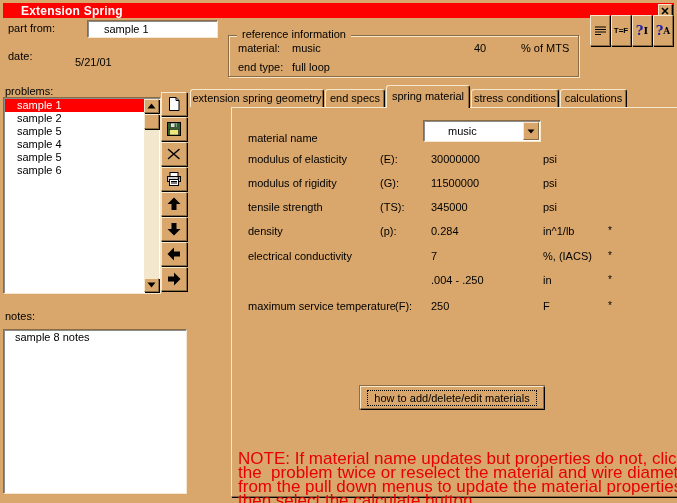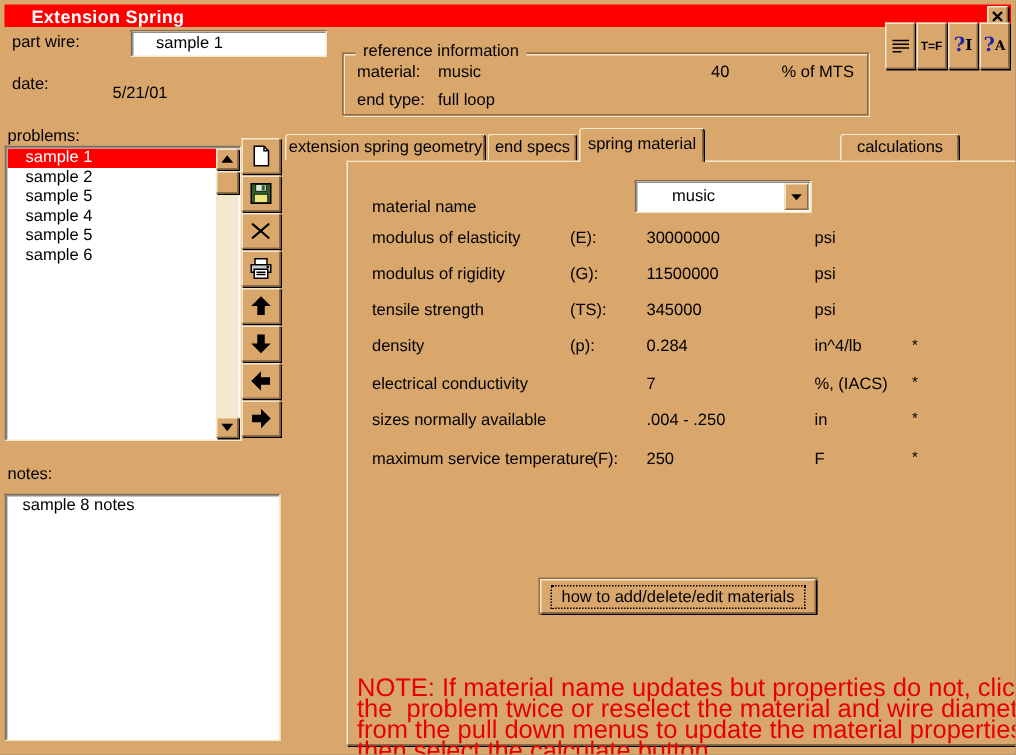--- a/index.html
+++ b/index.html
@@ -103,21 +103,21 @@
     <span class="title">Extension Spring</span>
     <div class="close-btn raised">
       <span>
         <svg width="8" height="8" viewBox="0 0 8 8">
             <path d="M1 1 L7 7 M7 1 L1 7" stroke="#000" stroke-width="1.6"></path>
           </svg>
       </span>
     </div>
   </div>
 
-  <span class="lbl" style="left:8px;top:22px;">part wire:</span>
+  <span class="lbl" style="left:8px;top:22px;">part from:</span>
   <input class="partname-input sunken" value="sample 1" style="">
   <span class="lbl" style="left:8px;top:50px;">date:</span>
   <span class="lbl" style="left:75px;top:56px;">5/21/01</span>
 
   <div class="groupbox">
     <span class="legend">reference information</span>
     <span class="lbl" style="left:9px;top:6px;">material:</span>
     <span class="lbl" style="left:63px;top:6px;">music</span>
     <span class="lbl" style="left:245px;top:6px;">40</span>
     <span class="lbl" style="left:292px;top:6px;">% of MTS</span>
@@ -241,21 +241,22 @@
         </svg>
     </span>
   </div>
 
   <span class="lbl" style="left:5px;top:310px;">notes:</span>
   <div class="notesbox sunken">sample 8 notes</div>
 
   <div class="tab inactive" style="left:190px;width:134px;">extension spring geometry</div>
   <div class="tab inactive" style="left:325px;width:60px;">end specs</div>
   <div class="tab active" style="left:386px;width:84px;">spring material</div>
-  <div class="tab inactive" style="left:560px;width:80px;">calculations</div>
+  <div class="tab inactive" style="left:471px;width:88px;">stress conditions</div>
+  <div class="tab inactive" style="left:560px;width:67px;">calculations</div>
 
   <div class="tabpanel">
 
     <span class="lbl" style="left:16px;top:24px;">material name</span>
     <div class="combo sunken">
       <span class="combo-text">music</span>
       <div class="combo-arrow raised">
         <span>
           <svg width="8" height="5" viewBox="0 0 8 5">
               <path d="M4 4.5 L0.5 0.5 H7.5 Z" fill="#000"></path>
@@ -282,32 +283,31 @@
       <span class="pl">tensile strength</span>
       <span class="ps">(TS):</span>
       <span class="pv">345000</span>
       <span class="pu">psi</span>
       <span class="pstar"></span>
     </div>
     <div class="prop-row" style="top:117px;">
       <span class="pl">density</span>
       <span class="ps">(p):</span>
       <span class="pv">0.284</span>
-      <span class="pu">in^4/lb</span>
+      <span class="pu">in^1/lb</span>
       <span class="pstar">*</span>
     </div>
     <div class="prop-row" style="top:142px;text-align:right;">
       <span class="pl">electrical conductivity</span>
       <span class="ps"></span>
       <span class="pv">7</span>
       <span class="pu">%, (IACS)</span>
       <span class="pstar">*</span>
     </div>
     <div class="prop-row" style="top:166px;">
-      <span class="pl">sizes normally available</span>
       <span class="ps"></span>
       <span class="pv">.004 - .250</span>
       <span class="pu">in</span>
       <span class="pstar">*</span>
     </div>
     <div class="prop-row" style="top:192px;">
       <span class="pl">maximum service temperature</span>
       <span class="ps wide">(F):</span>
       <span class="pv">250</span>
       <span class="pu">F</span>

